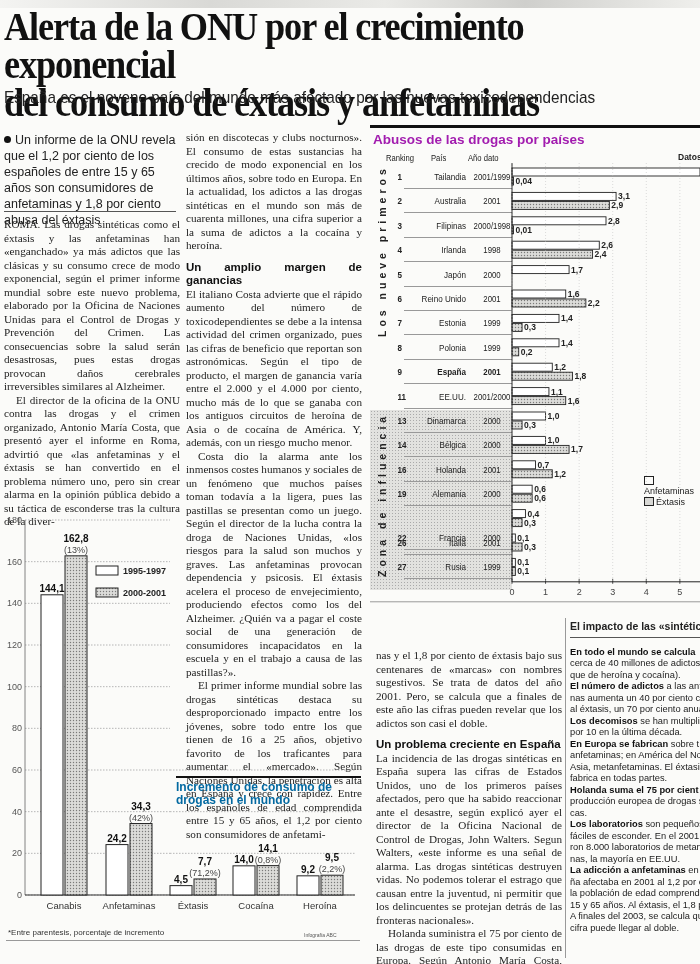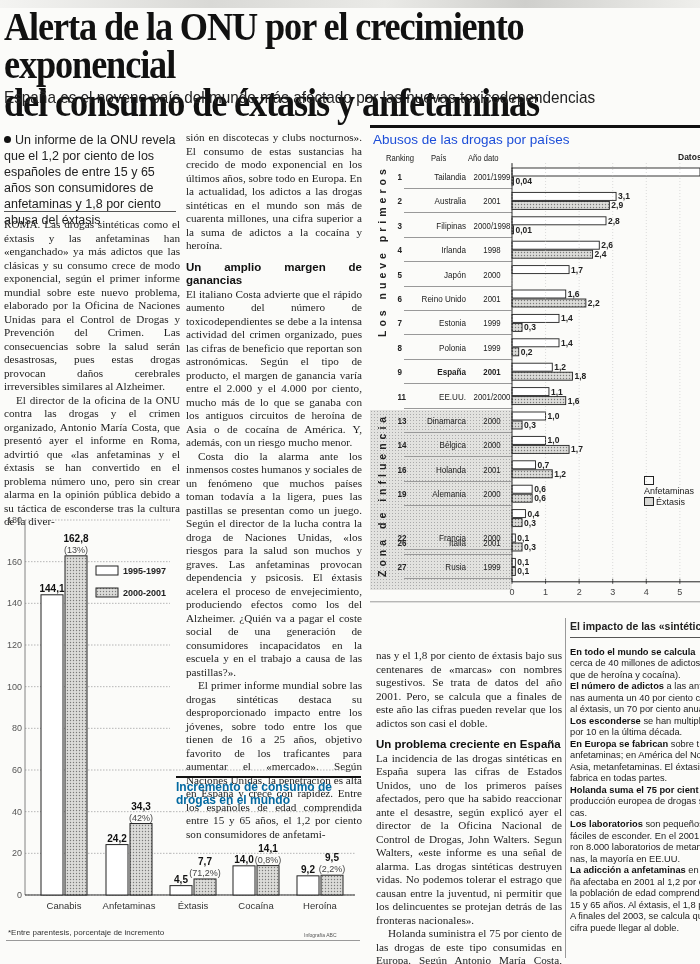--- a/index.html
+++ b/index.html
@@ -28,21 +28,21 @@
   .lchart svg { position: absolute; left: 0; top: 0; }
   .lchart-title { position: absolute; left: 176px; top: 776px; width: 185px; border-top: 2px solid #111;
     font-family: "Liberation Sans", sans-serif; font-weight: bold; font-size: 12px; line-height: 13px; padding-top: 3px; color: #0369a1; }
   .lchart-note { position: absolute; left: 8px; top: 928px; font-family: "Liberation Sans", sans-serif; font-size: 8px; color: #333; }
   .lchart-credit { position: absolute; left: 304px; top: 932px; font-family: "Liberation Sans", sans-serif; font-size: 5px; color: #555; }
   .lchart-rule { position: absolute; left: 6px; top: 940px; width: 354px; height: 1px; background: #999; }
 
   
   .rchart { position: absolute; left: 370px; top: 125px; width: 330px; height: 485px; }
   .rchart-topbar { position: absolute; left: 0; top: 0; width: 330px; height: 3px; background: #111; }
-  .rchart-title { position: absolute; left: 3px; top: 7px; font-family: "Liberation Sans", sans-serif; font-weight: normal; font-size: 13.5px; color: #1d4ed8; }
+  .rchart-title { position: absolute; left: 3px; top: 7px; font-family: "Liberation Sans", sans-serif; font-weight: bold; font-size: 13.5px; color: #a21caf; }
   .rhead { position: absolute; top: 28px; font-family: "Liberation Sans", sans-serif; font-size: 9px; color: #222; transform: scaleX(0.85); transform-origin: left top; }
   .rrow { position: absolute; left: 20px; width: 122px; height: 24px; font-family: "Liberation Sans", sans-serif; font-size: 9.5px; color: #222; }
   .rrow .rk { position: absolute; left: 6px; top: 6px; width: 20px; font-weight: bold; transform: scaleX(0.85); }
   .rrow .ct { position: absolute; left: 22px; top: 6px; width: 54px; text-align: right; transform: scaleX(0.85); transform-origin: right; white-space: nowrap; }
   .rrow .yr { position: absolute; left: 74px; top: 6px; width: 56px; text-align: center; transform: scaleX(0.82); white-space: nowrap; }
   .rrow.bold .ct, .rrow.bold .yr { font-weight: bold; }
   .rrow .sep { position: absolute; left: 14px; bottom: 0; width: 108px; height: 1px; background: #999; }
   .zone-bg { position: absolute; left: 0; top: 285px; width: 142px; height: 180px;
     background-image: radial-gradient(#aaa 0.7px, transparent 0.8px); background-size: 3px 3px; background-color: #e2e2df; }
   .vlabel { position: absolute; font-family: "Liberation Sans", sans-serif; font-weight: bold; font-size: 10.5px; letter-spacing: 4px;
@@ -390,21 +390,21 @@
         <p><b>En todo el mundo se calcula</b></p>
         <p>cerca de 40 millones de adictos (</p>
         <p>que de heroína y cocaína).</p>
       </div>
       <div>
         <p><b>El número de adictos</b><span> a las anf</span></p>
         <p>nas aumenta un 40 por ciento ca</p>
         <p>al éxtasis, un 70 por ciento anual</p>
       </div>
       <div>
-        <p><b>Los esconderse</b><span> se han multiplic</span></p>
+        <p><b>Los decomisos</b><span> se han multiplic</span></p>
         <p>por 10 en la última década.</p>
       </div>
       <div>
         <p><b>En Europa se fabrican</b><span> sobre t</span></p>
         <p>anfetaminas; en América del Nor</p>
         <p>Asia, metanfetaminas. El éxtasis</p>
         <p>fabrica en todas partes.</p>
       </div>
       <div>
         <p><b>Holanda suma el 75 por cient</b></p>

